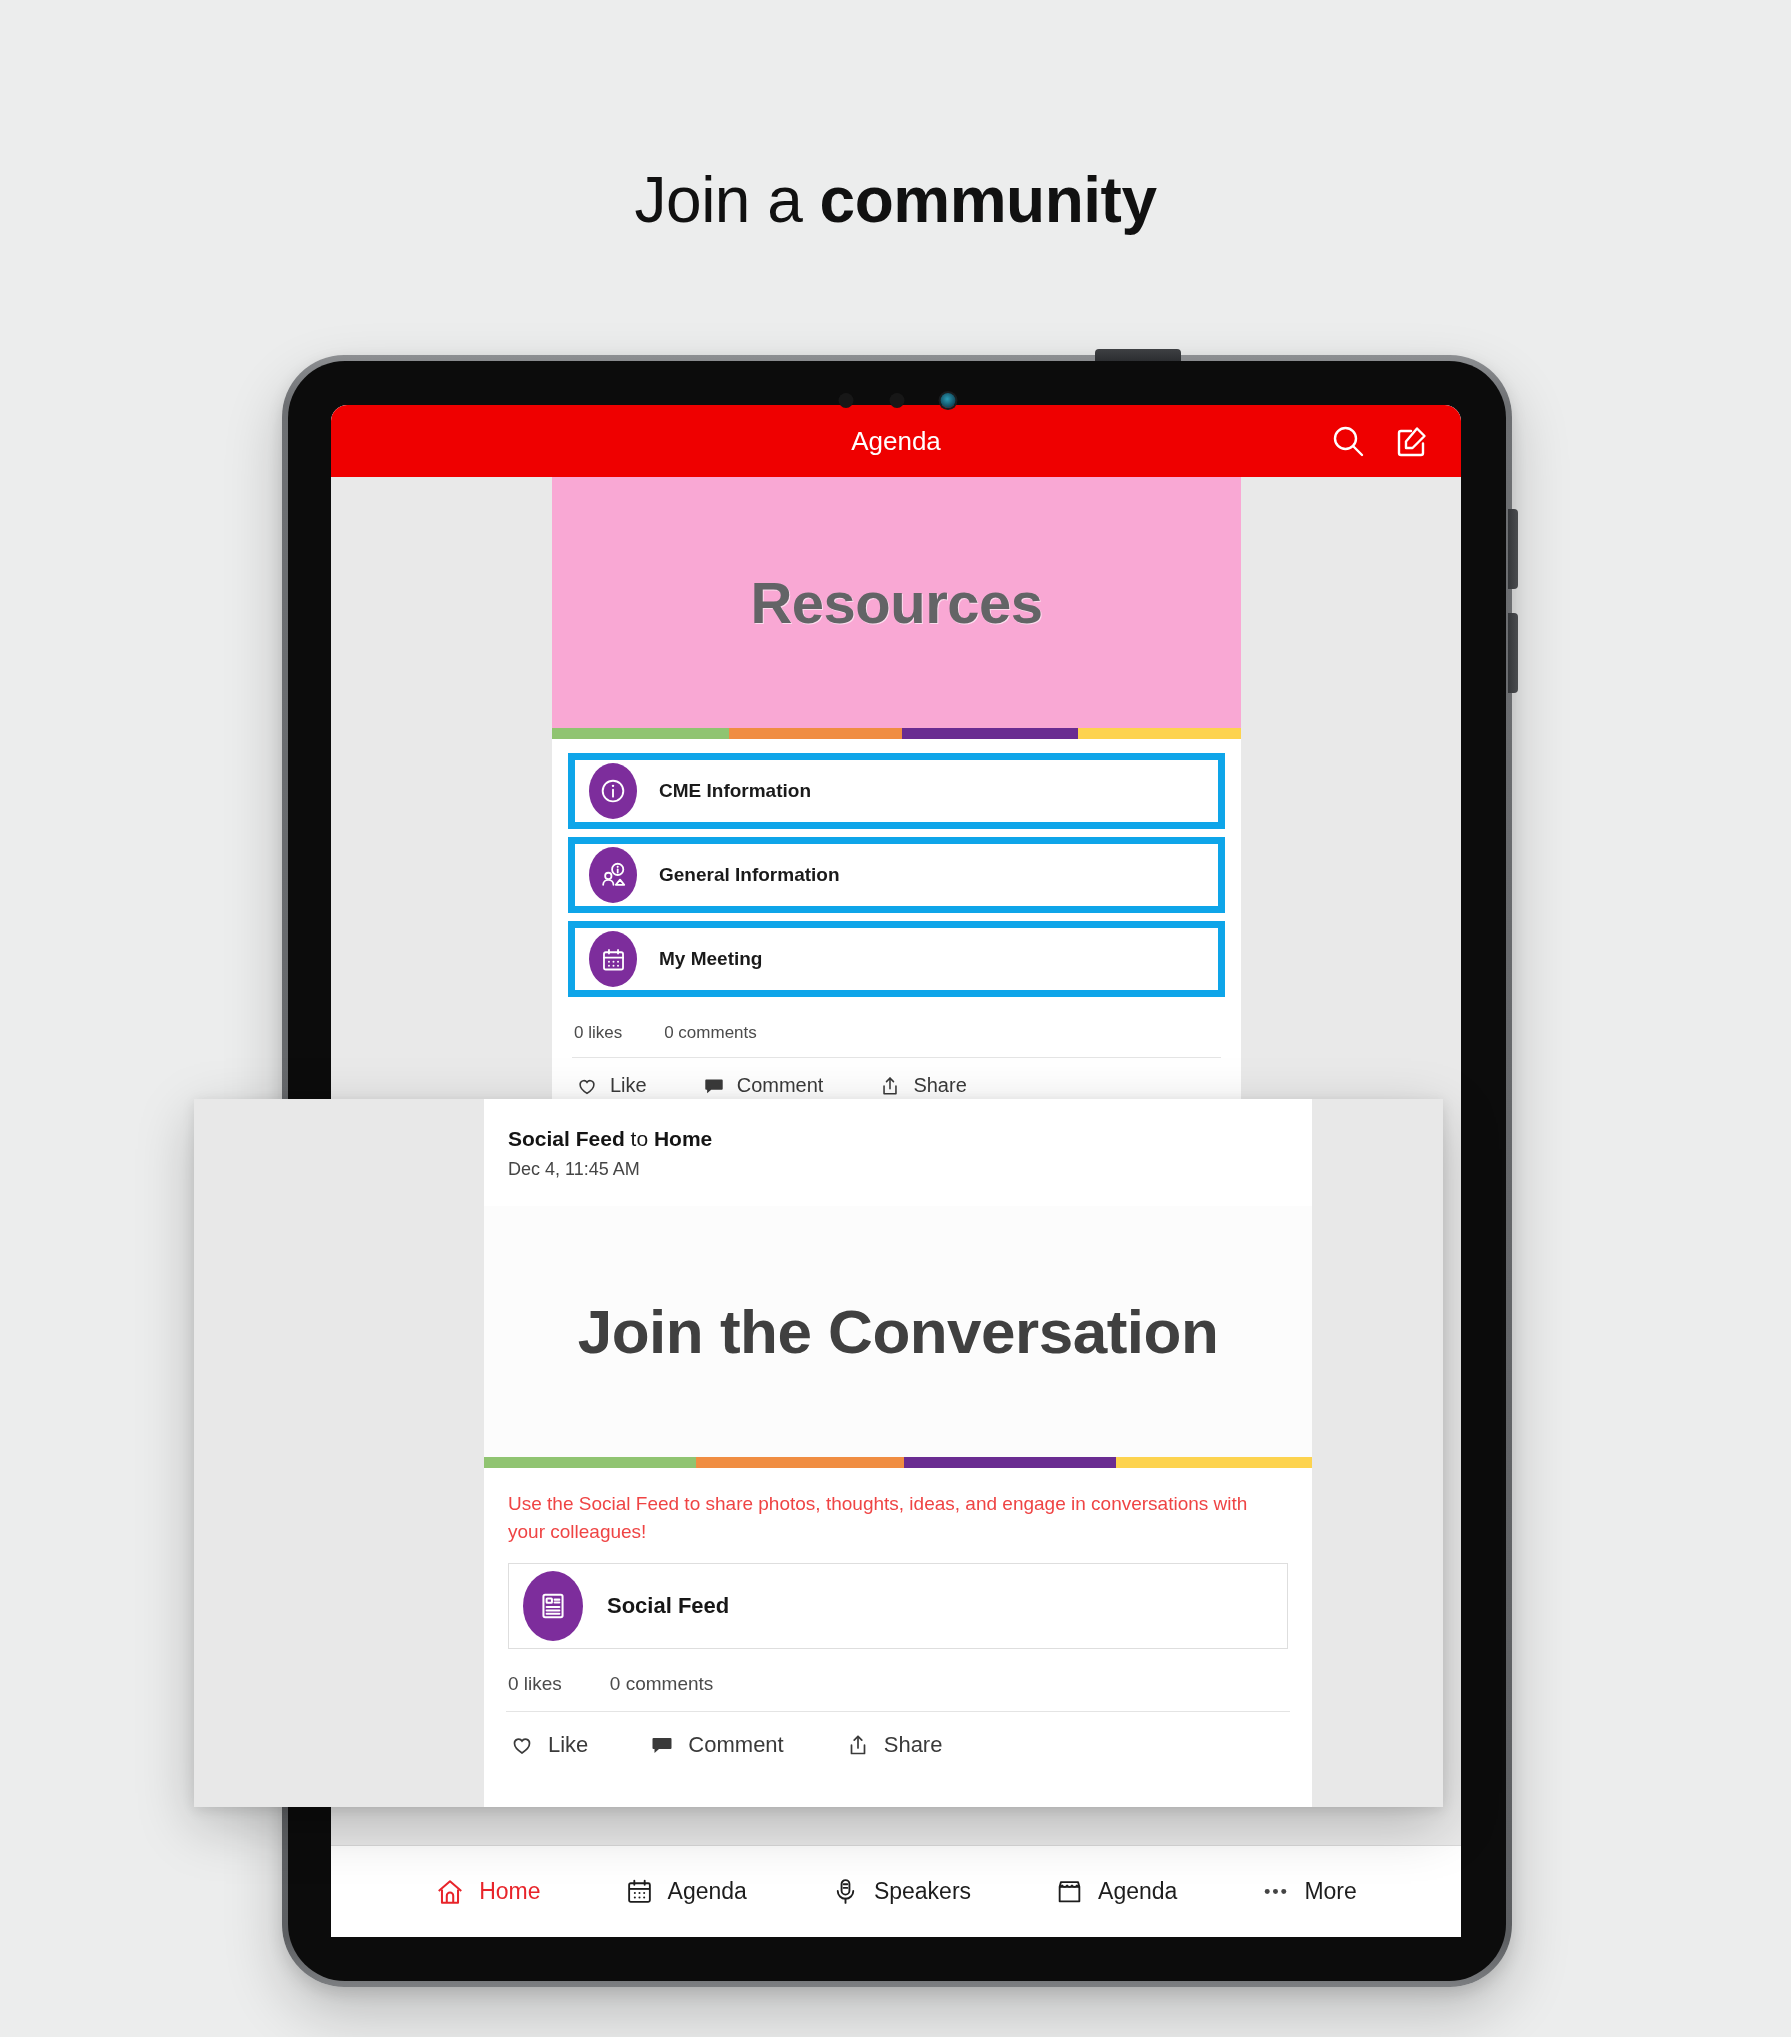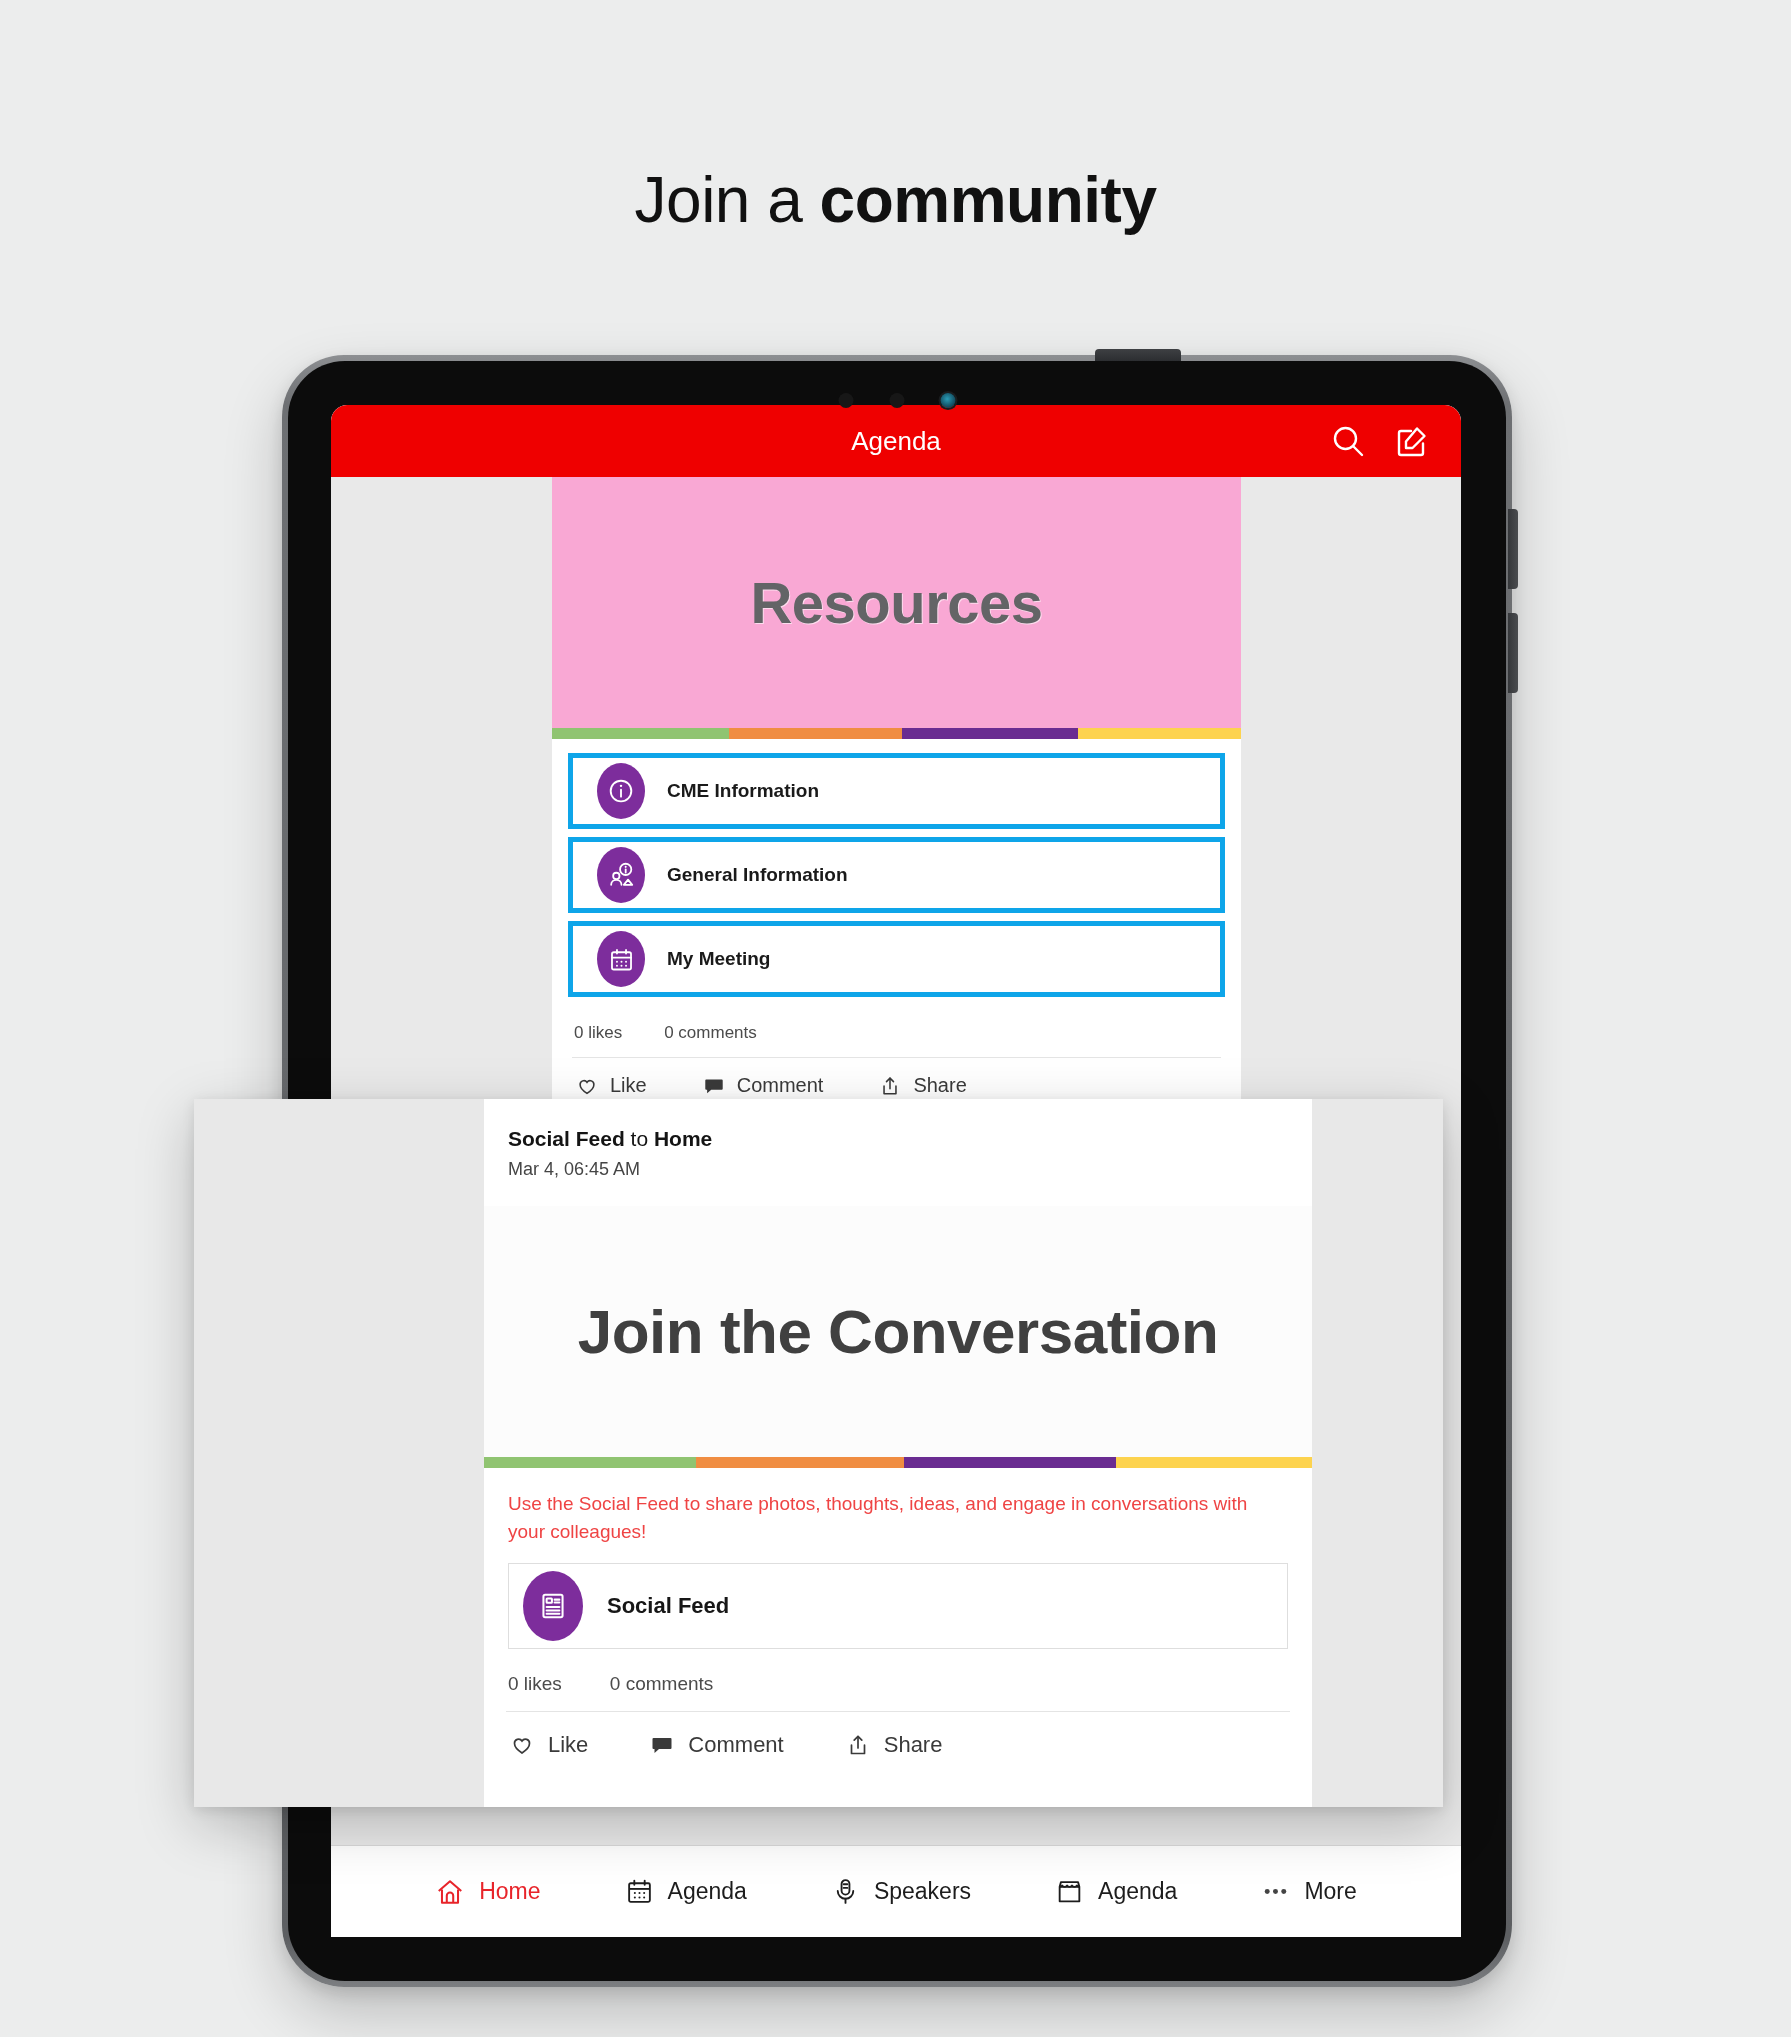--- a/index.html
+++ b/index.html
@@ -130,25 +130,25 @@
   .stripe i { display: block; height: 100%; }
   .stripe i:nth-child(1) { flex: 1.02; background: #90c471; }
   .stripe i:nth-child(2) { flex: 1.00; background: #f08d42; }
   .stripe i:nth-child(3) { flex: 1.02; background: #6a2c91; }
   .stripe i:nth-child(4) { flex: 0.94; background: #fdd34e; }
 
   
   .rows { padding: 14px 16px 0 16px; }
   .row {
     display: flex; align-items: center;
-    border: 5px solid #0ea5e9;
+    border: 7px solid #0ea5e9;
     background: #fff;
     height: 76px;
     margin-bottom: 8px;
-    padding-left: 24px;
+    padding-left: 14px;
   }
   .row-ic {
     width: 48px; height: 56px;
     border-radius: 50%/50%;
     background: #7d2d9c;
     display: flex; align-items: center; justify-content: center;
     flex: 0 0 auto;
   }
   .row-ic svg { display: block; }
   .row-label {
@@ -425,21 +425,21 @@
   </div>
 </div>
 
 <div class="overlay">
   <div class="ov-card">
 
     <div class="ov-head">
       <div class="line1">
         <span>Social Feed</span><span class="lite"> to </span><span>Home</span>
       </div>
-      <div class="line2">Mar 4, 06:45 AM</div>
+      <div class="line2">Dec 4, 11:45 AM</div>
     </div>
 
     <div class="ov-hero">
       <div class="ov-hero-title">Join the Conversation</div>
     </div>
     <div class="stripe">
       <i></i>
       <i></i>
       <i></i>
       <i></i>

